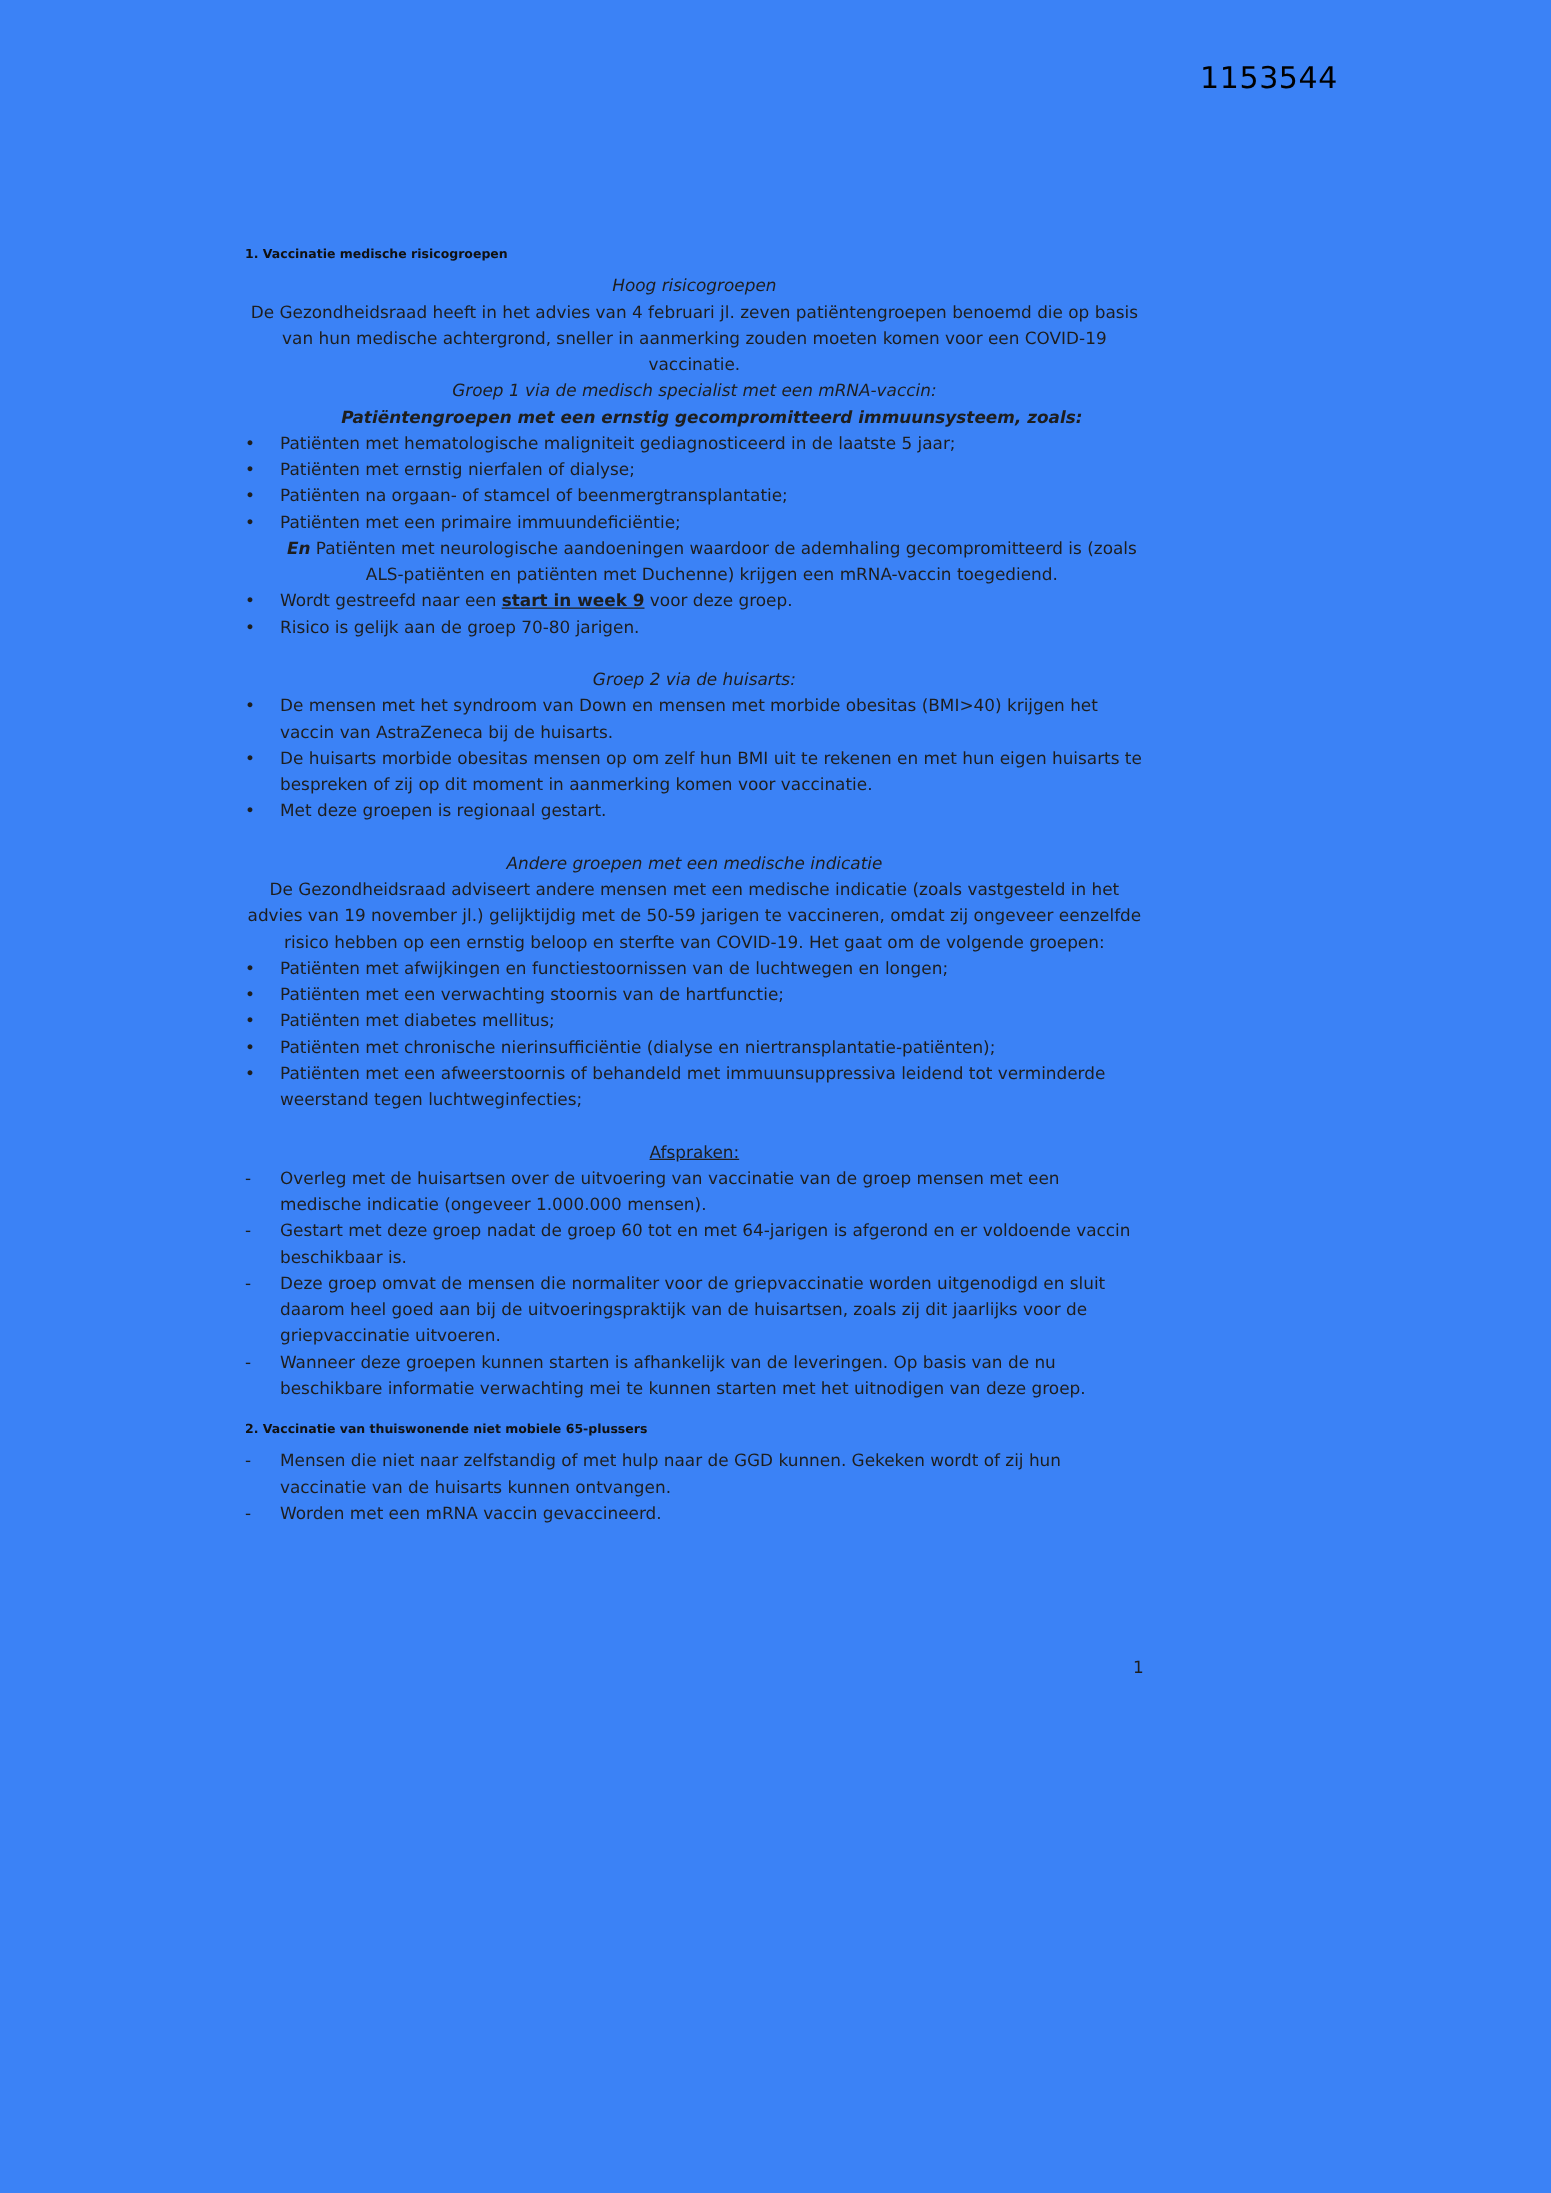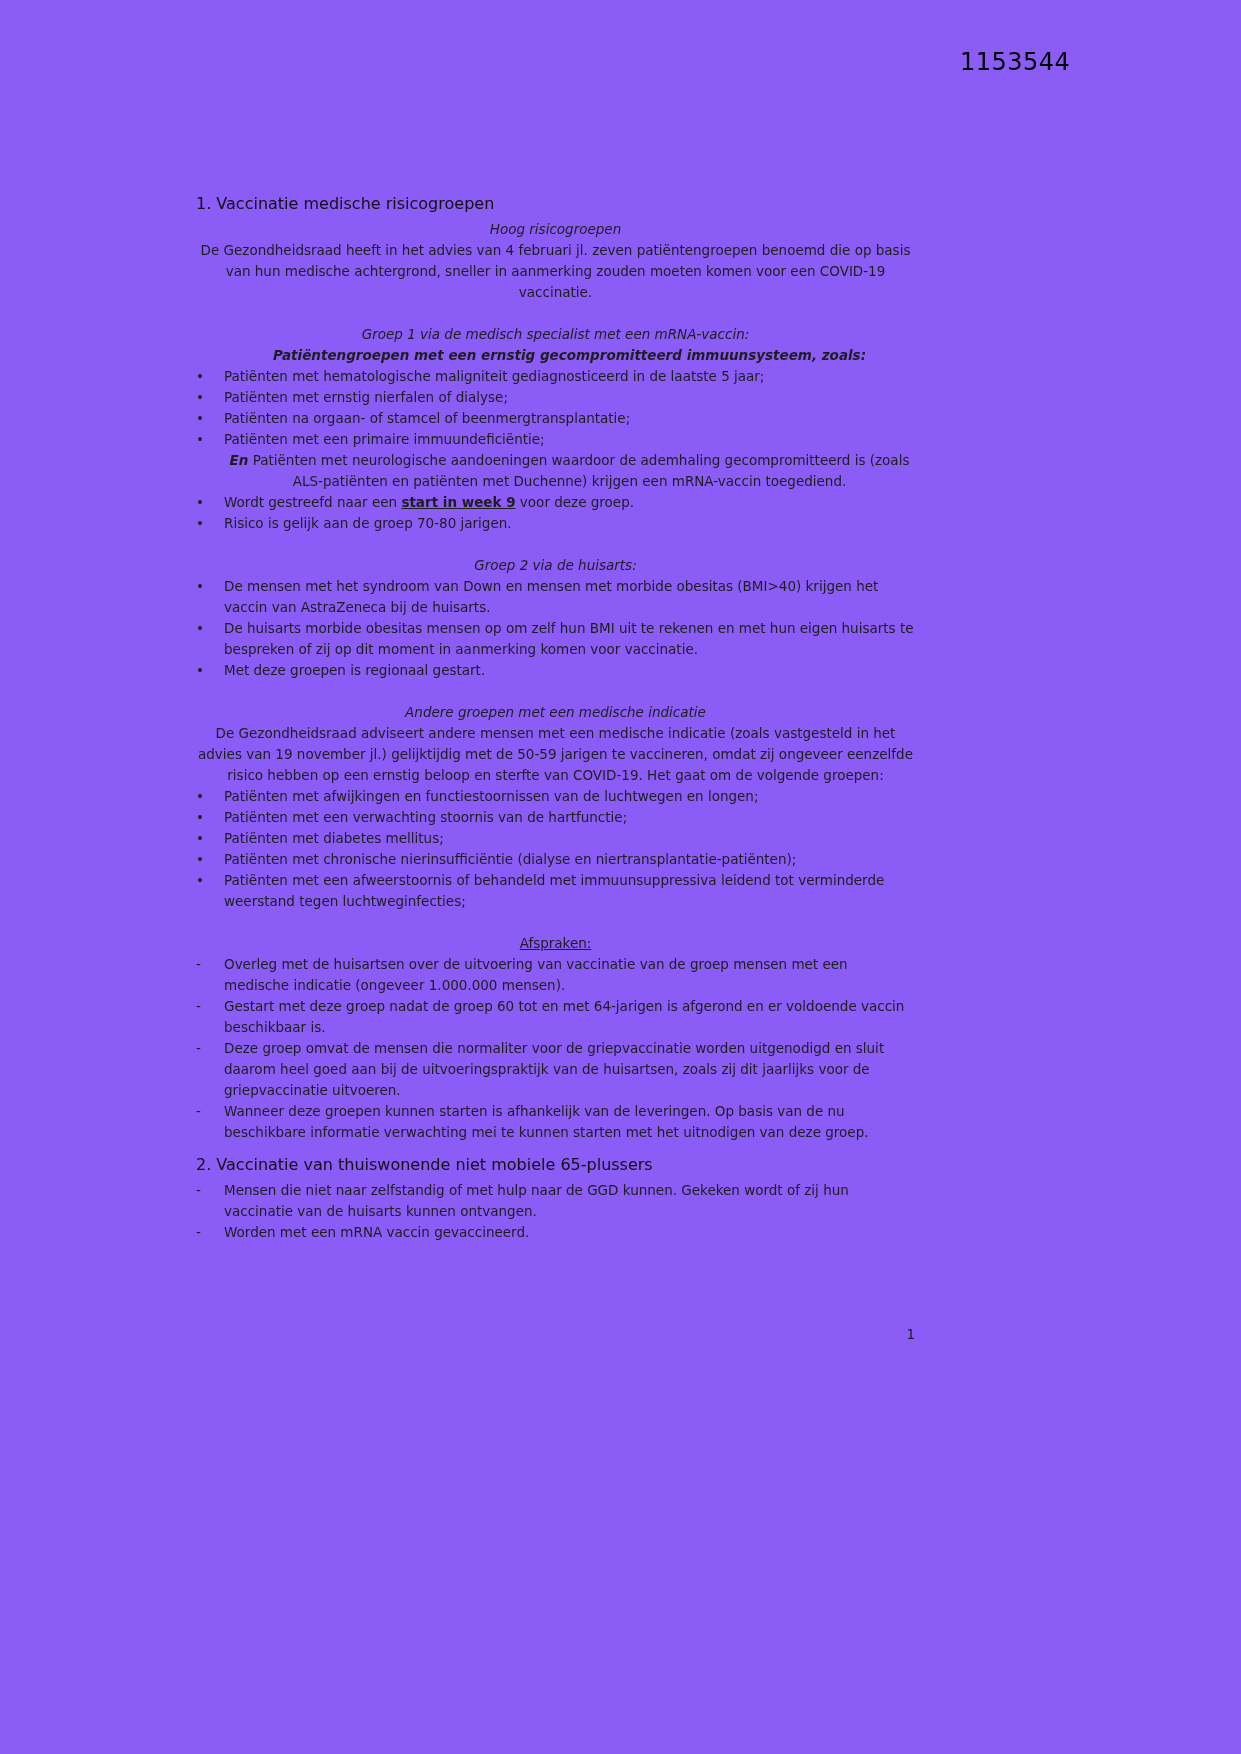--- a/index.html
+++ b/index.html
@@ -1,20 +1,20 @@
 <!DOCTYPE html>
 <html><head>
 <meta charset="utf-8">
 <style>
   html, body { margin: 0; padding: 0; background: #ffffff; }
   .page {
     position: relative;
     width: 1241px;
     height: 1754px;
-    background: #8b5cf6;
+    background: #3b82f6;
     overflow: hidden;
     font-family: "DejaVu Sans", "Liberation Sans", sans-serif;
     color: #1e1e1e;
   }
   .doc-number {
     position: absolute;
     top: 48px;
     left: 960px;
     font-size: 24px;
     letter-spacing: 0.5px;
@@ -29,32 +29,32 @@
     line-height: 21px;
   }
   .title {
     font-size: 18px;
     line-height: 30px;
     font-weight: 700;
     margin: 0 0 19px 0;
     color: #111111;
   }
   .h2 {
-    font-size: 16px;
+    font-size: 10px;
     line-height: 23px;
-    font-weight: 400;
+    font-weight: 700;
     margin: 0 0 4px 0;
     color: #111111;
   }
   .p { margin: 0; text-align: center; }
   .it { font-style: italic; }
   .bi { font-weight: 700; font-style: italic; }
   .underline { text-decoration: underline; }
   .bold-underline { font-weight: 700; text-decoration: underline; }
-  .mb21 { margin-bottom: 21px; }
+  .mb21 { }
   .mt21 { margin-top: 21px; }
   .mt10 { margin-top: 10px; }
   .ind1 { margin-left: 28px; }
   .li { display: flex; margin: 0; }
   .marker { flex: 0 0 28px; }
   .li-text { flex: 1; }
   .page-number {
     position: absolute;
     top: 1326px;
     left: 196px;

